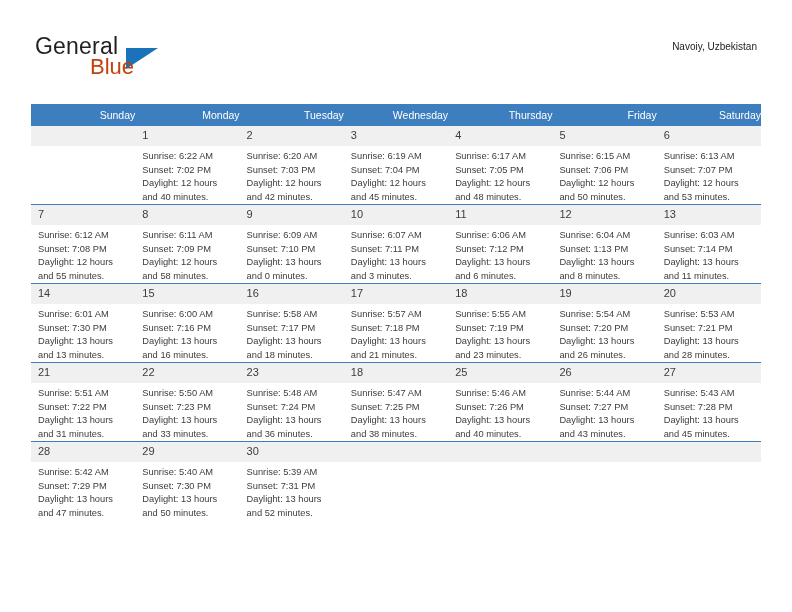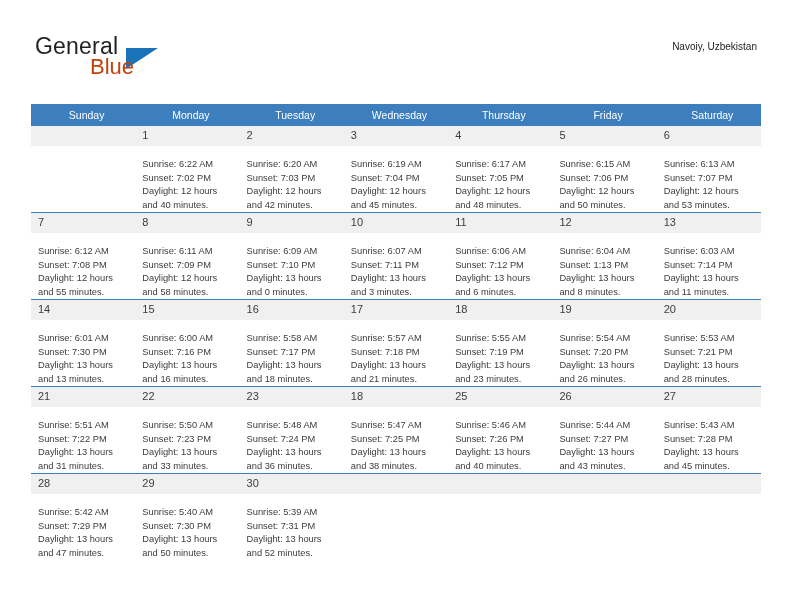--- a/index.html
+++ b/index.html
@@ -93,21 +93,21 @@
     width: 730px;
     border-collapse: collapse;
     table-layout: fixed;
   }
 
   .calendar th {
     background: #3c7ebe;
     color: #ffffff;
     font-size: 10.5px;
     font-weight: normal;
-    text-align: center;
+    text-align: right;
     padding: 5px 0 5px 7px;
     height: 11px;
     border: none;
   }
 
   .calendar td {
     vertical-align: top;
     padding: 0;
     border: none;
     border-top: 1px solid #3c7ebe;
@@ -124,21 +124,21 @@
     line-height: 15px;
     padding: 2px 0 3px 7px;
     font-size: 11px;
     color: #3c3c3c;
   }
   .daynum.empty {
     color: transparent;
   }
 
   .cellbody {
-    padding: 12px 6px 0 7px;
+    padding: 4px 6px 0 7px;
     font-size: 9.3px;
     line-height: 13.5px;
     color: #3c3c3c;
   }
   .cellbody div {
     white-space: nowrap;
   }
   .cell-blank .cellbody {
     visibility: hidden;
   }

